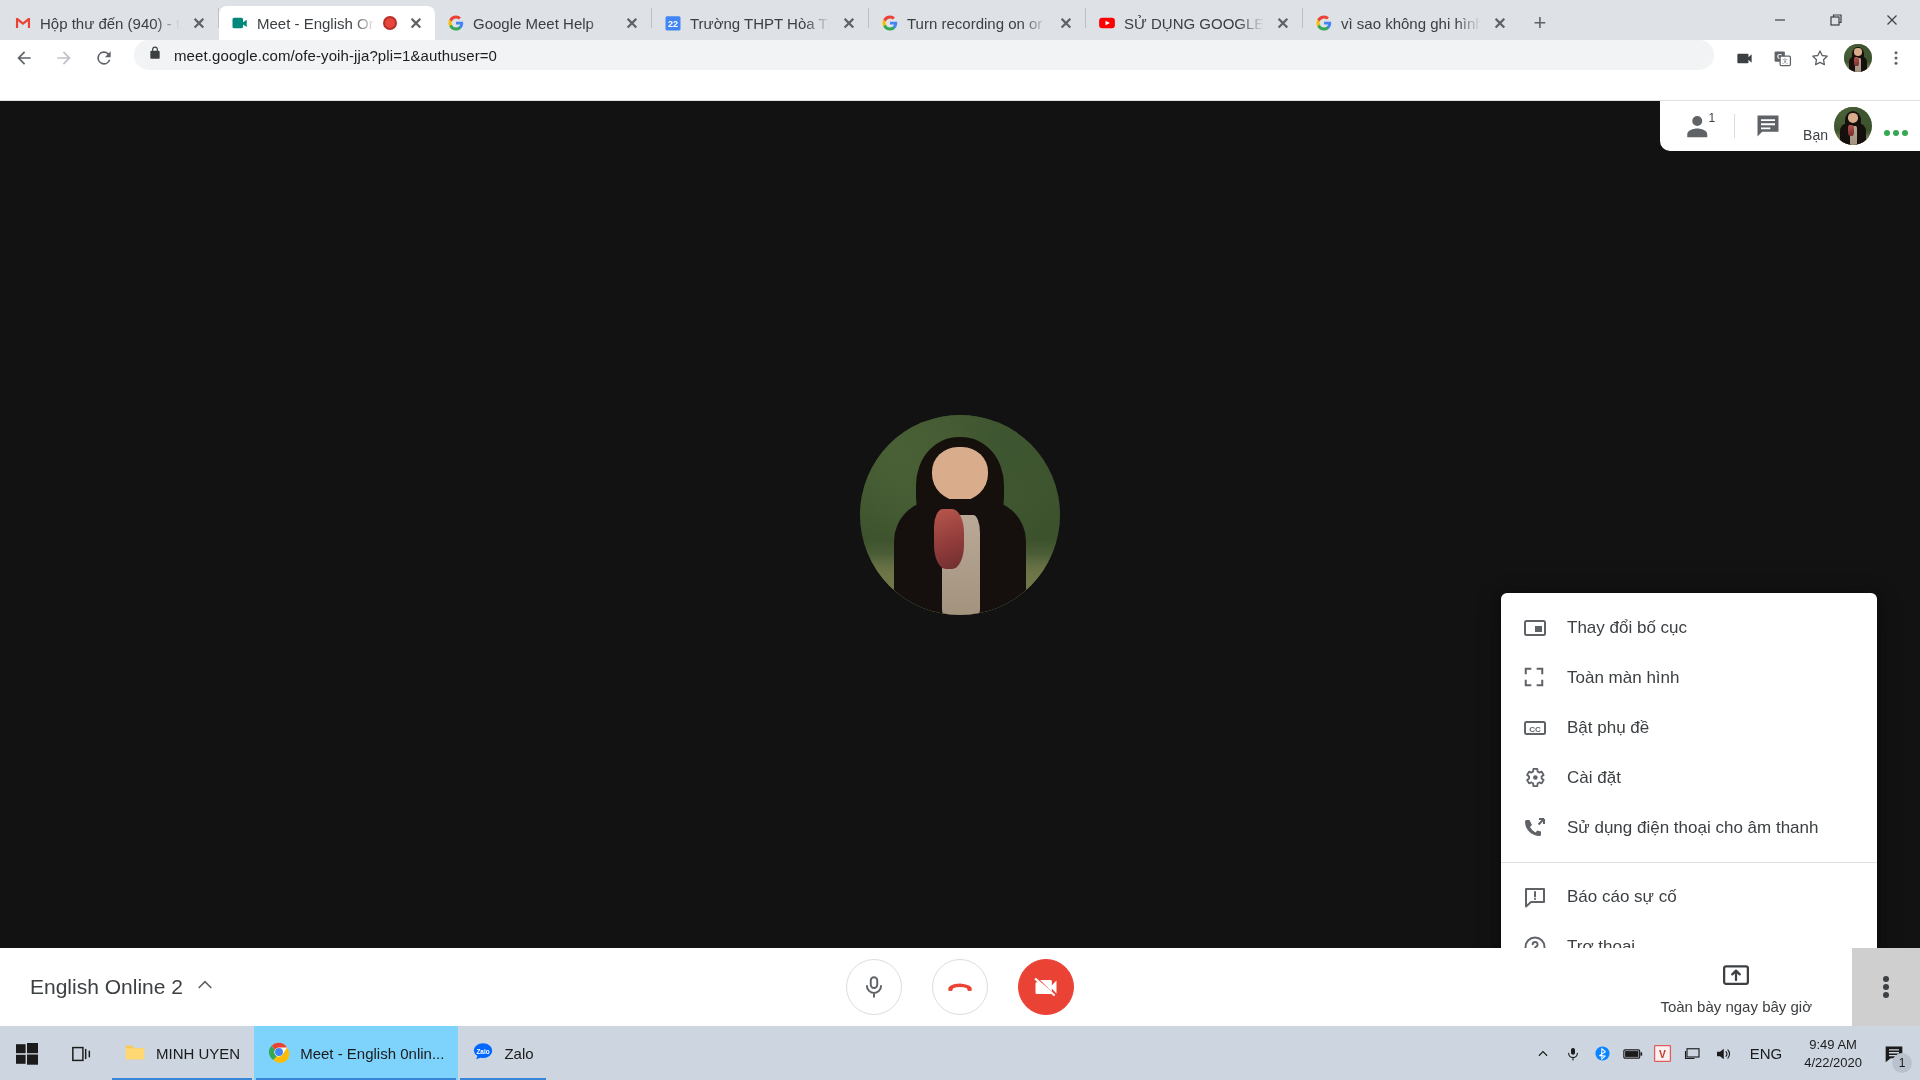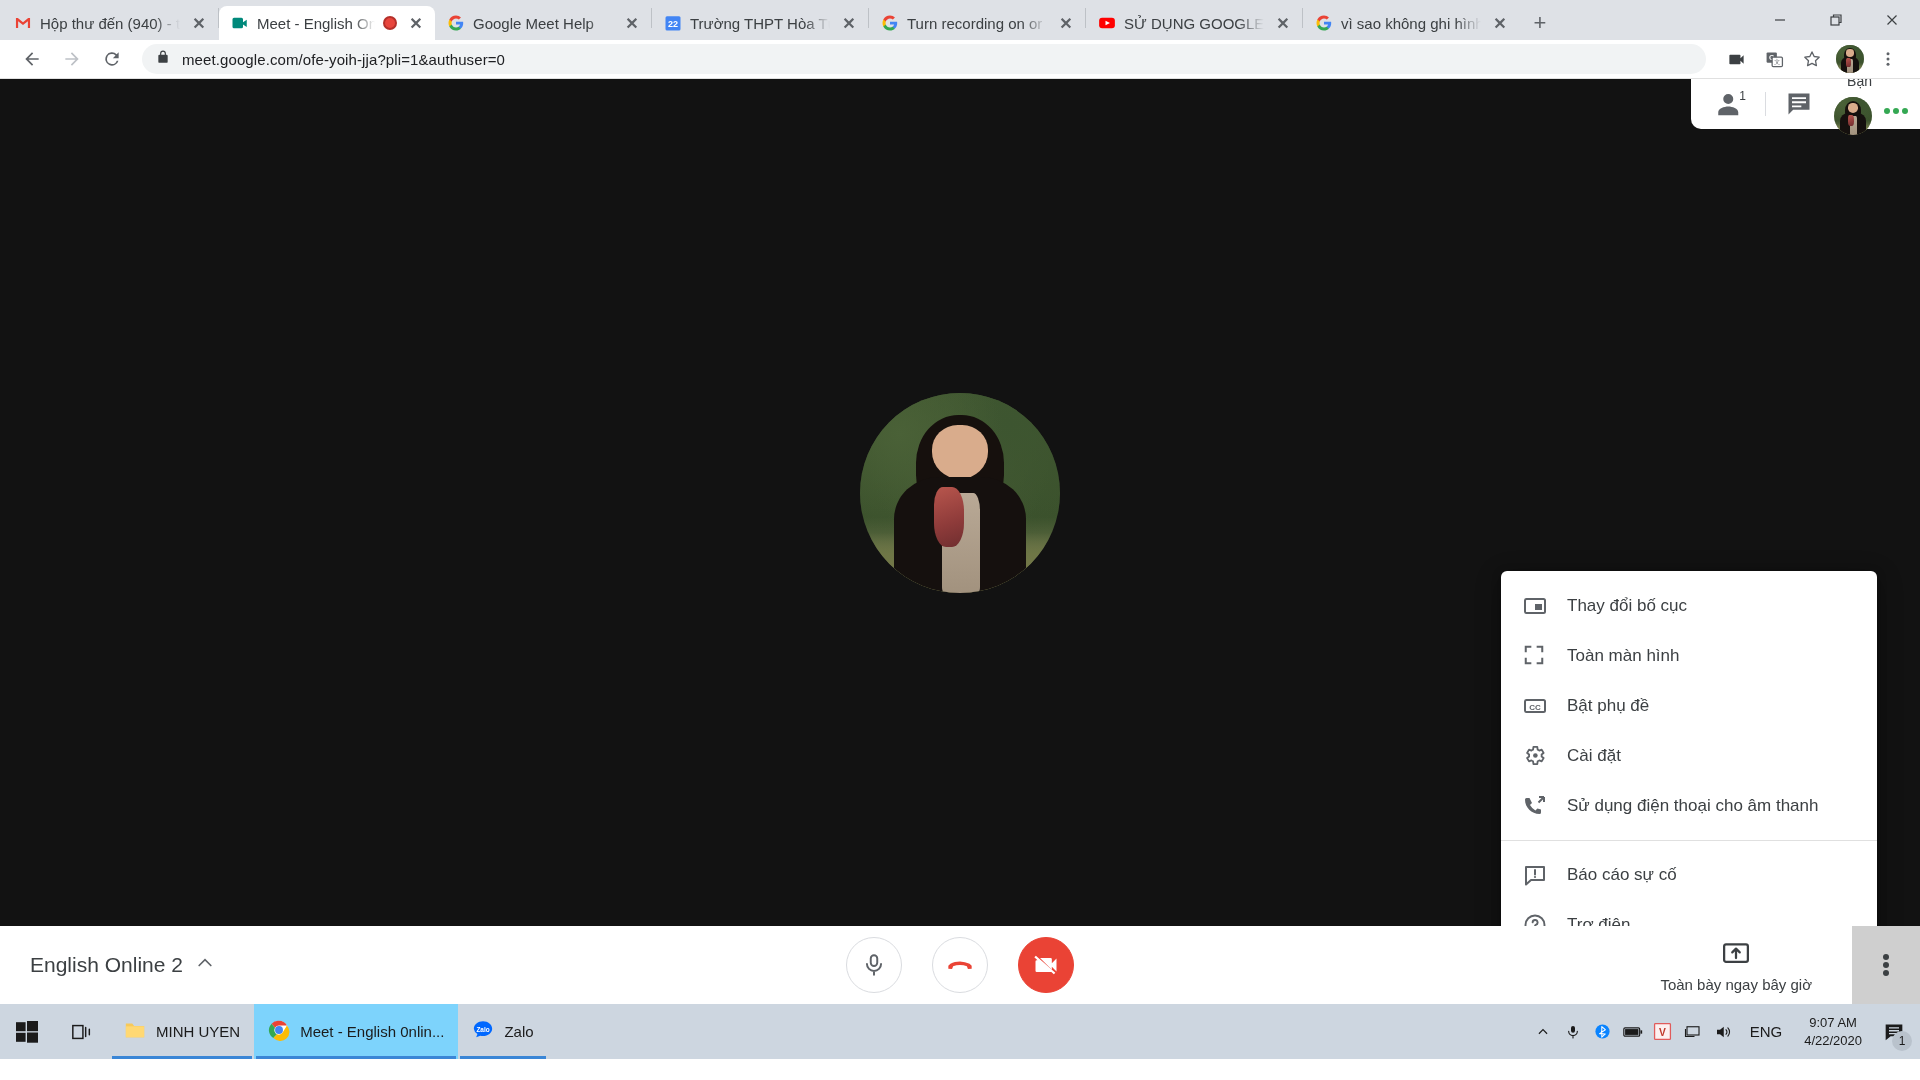--- a/index.html
+++ b/index.html
@@ -54,22 +54,22 @@
     position: absolute; right: 0; top: 0; height: 40px;
     display: flex; align-items: center;
   }
   .wincontrols div {
     width: 56px; height: 40px; display: flex; align-items: center;
     justify-content: center; color: #3c4043;
   }
 
   
   .toolbar {
-    height: 39px; background: #fff; display: flex; align-items: center;
-    padding: 0 14px; gap: 4px; border-bottom: 1px solid #e0e0e0;
+    height: 61px; background: #fff; display: flex; align-items: flex-start;
+    padding: 0 6px; gap: 4px; border-bottom: 1px solid #e0e0e0;
   }
   .tb-btn {
     width: 36px; height: 36px; border-radius: 50%;
     display: flex; align-items: center; justify-content: center;
     color: #5f6368; flex: 0 0 36px;
   }
   .omnibox {
     flex: 1 1 auto; height: 30px; background: #f1f3f4; border-radius: 16px;
     display: flex; align-items: center; padding: 0 14px; gap: 12px;
     margin: 0 8px; position: relative;
@@ -96,21 +96,21 @@
   .mt-icon {
     width: 46px; height: 46px; display: flex; align-items: center;
     justify-content: center; color: #5f6368; position: relative;
   }
   .mt-badge {
     position: absolute; top: 8px; right: 9px; font-size: 12px;
     color: #3c4043; font-weight: 500;
   }
   .mt-div { width: 1px; height: 24px; background: #dadce0; margin: 0 6px; }
   .mt-self {
-    display: flex; align-items: flex-end; gap: 6px; padding-left: 8px; flex-direction: column;
+    display: flex; align-items: flex-end; gap: 6px; padding-left: 8px;
   }
   .mt-self .nm { font-size: 14px; color: #3c4043; padding-bottom: 2px; }
   .mt-self .pic {
     width: 38px; height: 38px; border-radius: 50%; overflow: hidden; position: relative;
   }
   .mt-dots { display: flex; gap: 3px; padding-left: 8px; padding-top: 14px; }
   .mt-dots span { width: 6px; height: 6px; border-radius: 50%; background: #34a853; }
 
   
   .stage {
@@ -547,21 +547,21 @@
         <span class="cl">Báo cáo sự cố</span>
       </div>
       <div class="ctx-item">
         <span class="ci">
           <svg width="24" height="24" viewBox="0 0 24 24">
               <circle cx="12" cy="12" r="9.5" fill="none" stroke="#5f6368" stroke-width="1.9"></circle>
               <path d="M9.6 9.3a2.5 2.5 0 1 1 3.2 2.6c-.6.25-.8.7-.8 1.4v.4" fill="none" stroke="#5f6368" stroke-width="1.9" stroke-linecap="round"></path>
               <circle cx="12" cy="16.6" r="1.1" fill="#5f6368"></circle>
             </svg>
         </span>
-        <span class="cl">Trợ điện</span>
+        <span class="cl">Trợ thoại</span>
       </div>
     </div>
   </div>
 
   <div class="meetbar">
     <div class="mb-left">
       <span class="title">English Online 2</span>
       <span>
         <svg width="20" height="20" viewBox="0 0 24 24">
             <path d="M5 15l7-7 7 7" fill="none" stroke="#5f6368" stroke-width="2" stroke-linecap="round"></path>
@@ -697,21 +697,21 @@
           </svg>
       </div>
       <div class="ti">
         <svg width="18" height="18" viewBox="0 0 24 24">
             <path d="M4 9v6h4l5 4V5L8 9z" fill="#1b1b1b"></path>
             <path d="M16 9a4.2 4.2 0 0 1 0 6M18.5 6.5a8 8 0 0 1 0 11" fill="none" stroke="#1b1b1b" stroke-width="1.5" stroke-linecap="round"></path>
           </svg>
       </div>
       <div class="lang">ENG</div>
       <div class="clock">
-        <div>9:07 AM</div>
+        <div>9:49 AM</div>
         <div>4/22/2020</div>
       </div>
       <div class="notif">
         <svg width="20" height="20" viewBox="0 0 24 24">
             <path d="M2 3h20v14H8l-6 5z" fill="#1b1b1b"></path>
             <path d="M6 7h12M6 10.5h12M6 14h9" stroke="#cdd6e0" stroke-width="1.6"></path>
           </svg>
         <span class="cnt">1</span>
       </div>
     </div>

